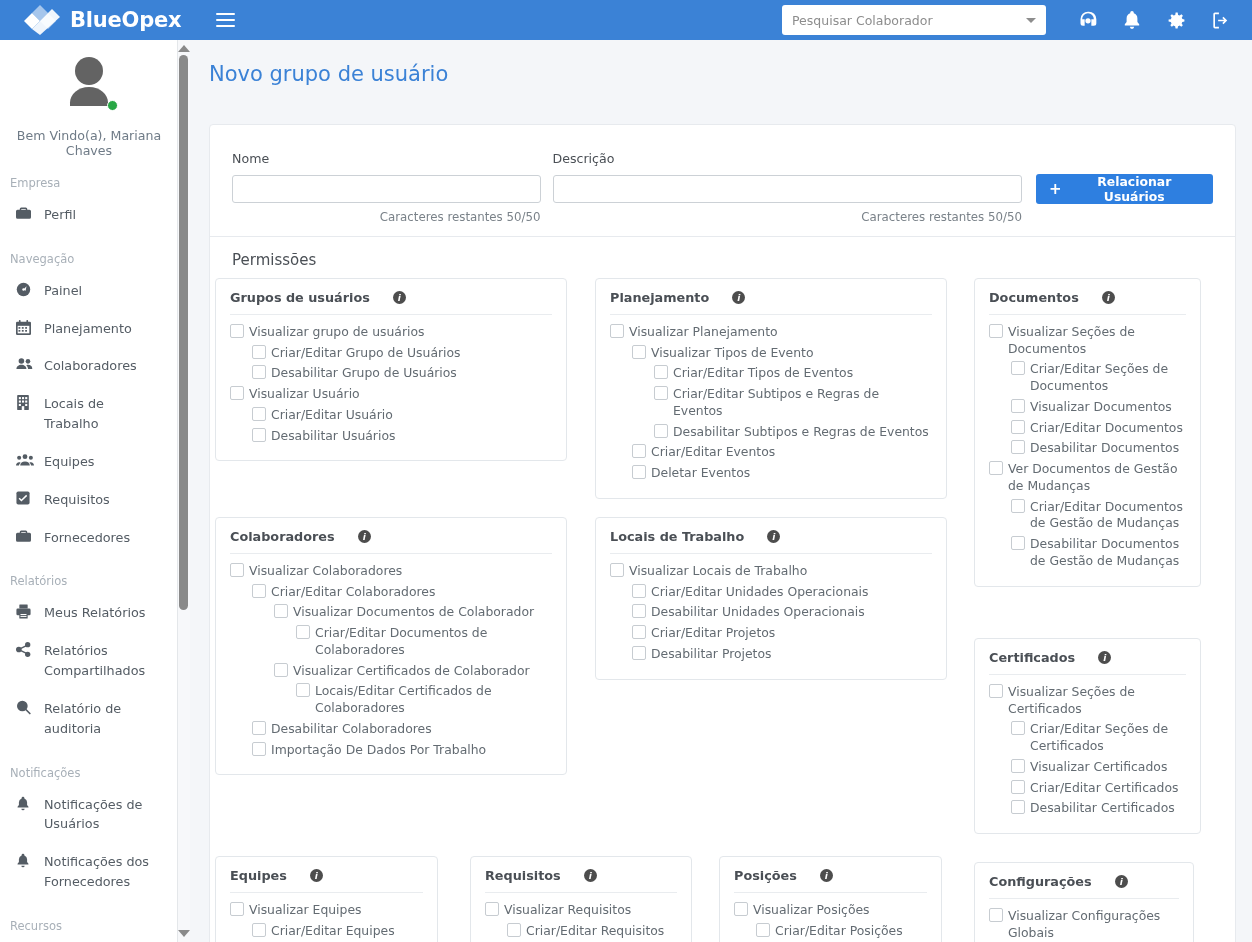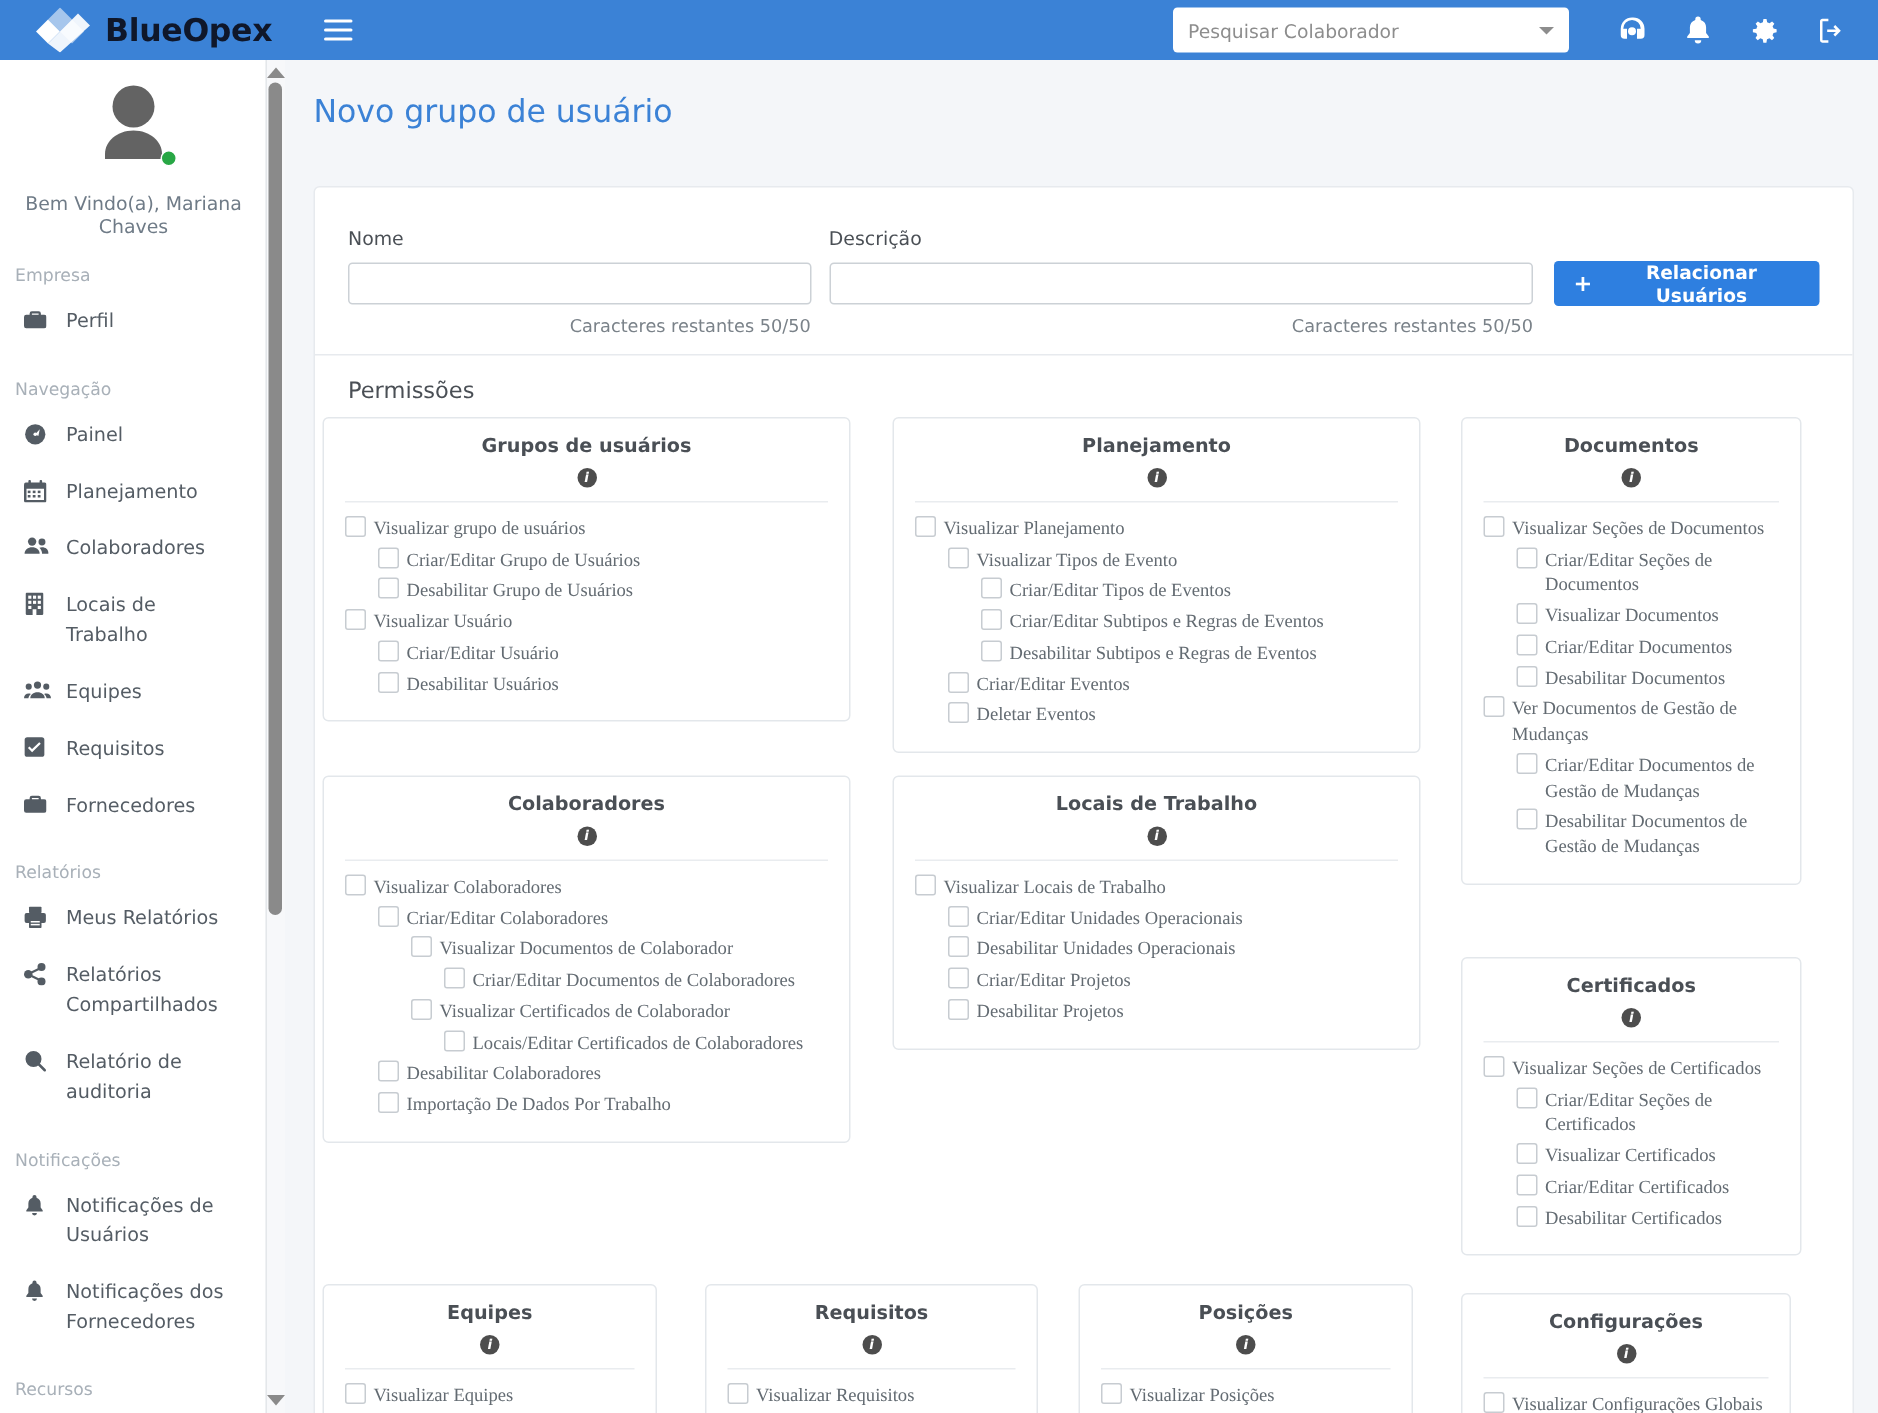--- a/index.html
+++ b/index.html
@@ -15,21 +15,21 @@
     position: absolute; top: 0; left: 0;
     width: 1252px; height: 40px;
     background: #3b82d6;
     display: flex; align-items: center;
     z-index: 30;
   }
   #logo-area { display: flex; align-items: center; width: 200px; padding-left: 18px; }
   .logo-mark { width: 46px; height: 30px; position: relative; flex: none; }
   .logo-mark svg { display: block; }
   .logo-text {
-    color: #0f172a; font-size: 21px; font-weight: bold;
+    color: #ffffff; font-size: 21px; font-weight: bold;
     letter-spacing: -0.2px; margin-left: 6px;
     font-family: "DejaVu Sans", sans-serif;
   }
   #hamburger {
     width: 34px; height: 30px; margin-left: 8px;
     display: flex; flex-direction: column; justify-content: center;
     align-items: center; gap: 4px; cursor: pointer;
   }
   #hamburger span { display: block; width: 19px; height: 2px; background: #ffffff; border-radius: 1px; }
 
@@ -167,37 +167,36 @@
   #perm-area { position: relative; padding: 16px 0 0 0; }
   .perm-card {
     position: absolute;
     background: #ffffff;
     border: 1px solid #e3e7eb;
     border-radius: 4px;
     padding: 11px 14px 12px 14px;
   }
   .perm-head {
     font-size: 12.8px; color: #4a4f55; font-weight: bold;
-    display: flex; align-items: center; gap: 7px;
+    display: flex; align-items: center; gap: 23px;
     padding-bottom: 9px;
     border-bottom: 1px solid #e9ecef;
     margin-bottom: 9px;
-    flex-direction: column;
   }
   .info-icon {
     width: 13px; height: 13px; border-radius: 50%;
     background: #4d4d4d; color: #ffffff;
     font-size: 9px; font-weight: bold;
     display: inline-flex; align-items: center; justify-content: center;
     font-style: italic; flex: none;
   }
   .perm-row {
     display: flex; align-items: flex-start;
     font-size: 12.4px; color: #636b72;
-    margin-bottom: 4px; line-height: 1.35; cursor: pointer; font-family: Liberation Serif, serif;
+    margin-bottom: 4px; line-height: 1.35; cursor: pointer;
   }
   .cb {
     width: 14px; height: 14px; flex: none;
     border: 1px solid #c7ccd1; border-radius: 2px;
     background: #ffffff; margin-right: 5px; margin-top: 0px;
   }
   .lvl0 { margin-left: 0px; }
   .lvl1 { margin-left: 22px; }
   .lvl2 { margin-left: 44px; }
   .lvl3 { margin-left: 66px; }

